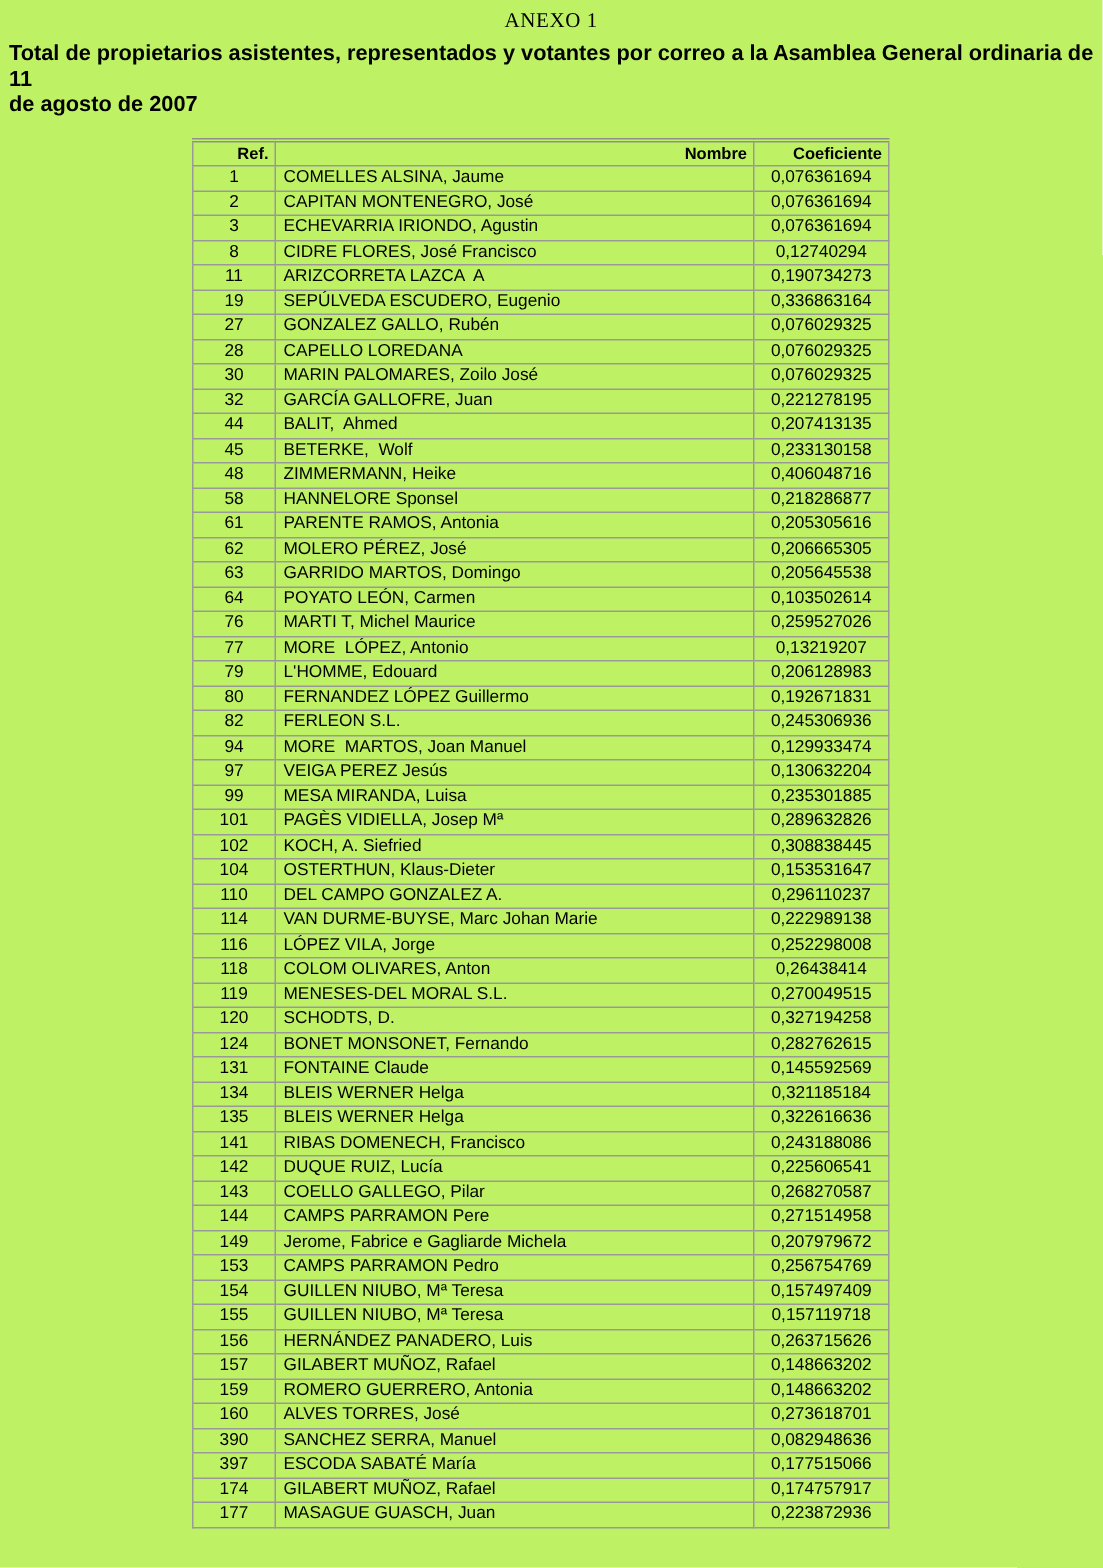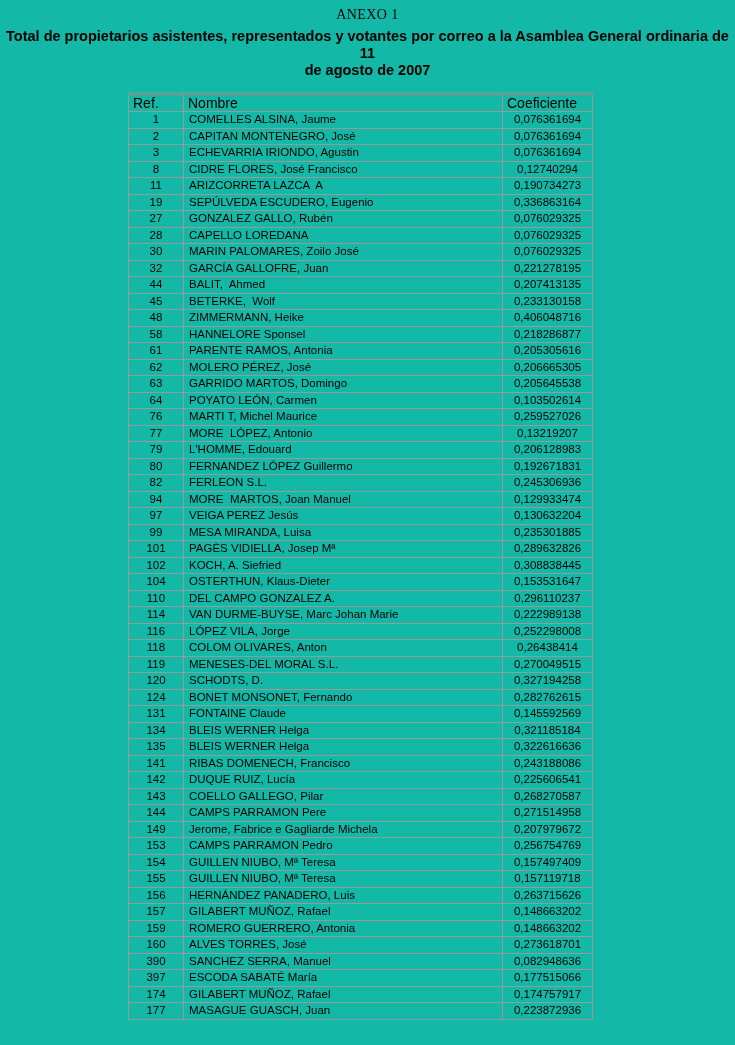--- a/index.html
+++ b/index.html
@@ -8,59 +8,59 @@
     background: #ffffff;
     width: 735px;
     height: 1045px;
     color: #000000;
     -webkit-font-smoothing: antialiased;
   }
   .page {
     position: relative;
     width: 735px;
     height: 1045px;
-    background: #14b8a6;
+    background: #bef264;
     overflow: hidden;
     font-family: "Liberation Sans", sans-serif;
   }
   .annex-heading {
     margin-top: 7px;
     text-align: center;
     font-family: "Liberation Serif", serif;
     font-size: 14px;
     letter-spacing: 0.4px;
   }
   .doc-title {
     margin: 5px auto 0;
     width: 723px;
-    text-align: center;
+    text-align: left;
     font-weight: bold;
     font-size: 14.5px;
     line-height: 17px;
     font-family: "Liberation Sans", sans-serif;
   }
   table.attendees {
     margin: 13px 0 0 128px;
     border-collapse: collapse;
     width: 464px;
     table-layout: fixed;
     font-size: 11.5px;
     border-top: 3px double #8f8f8f;
   }
   table.attendees th,
   table.attendees td {
     border: 1px solid #999999;
     overflow: hidden;
   }
   table.attendees th {
-    font-weight: normal;
-    text-align: left;
+    font-weight: bold;
+    text-align: right;
     height: 15px;
     padding: 0 4px;
-    font-size: 14px;
+    font-size: 11px;
   }
   table.attendees td {
     height: 13.5px;
     line-height: 13px;
     padding: 1px 5px;
     white-space: pre;
   }
   td.ref  { text-align: center; }
   td.name { text-align: left; }
   td.coef { text-align: center; margin-left: 32px; }

